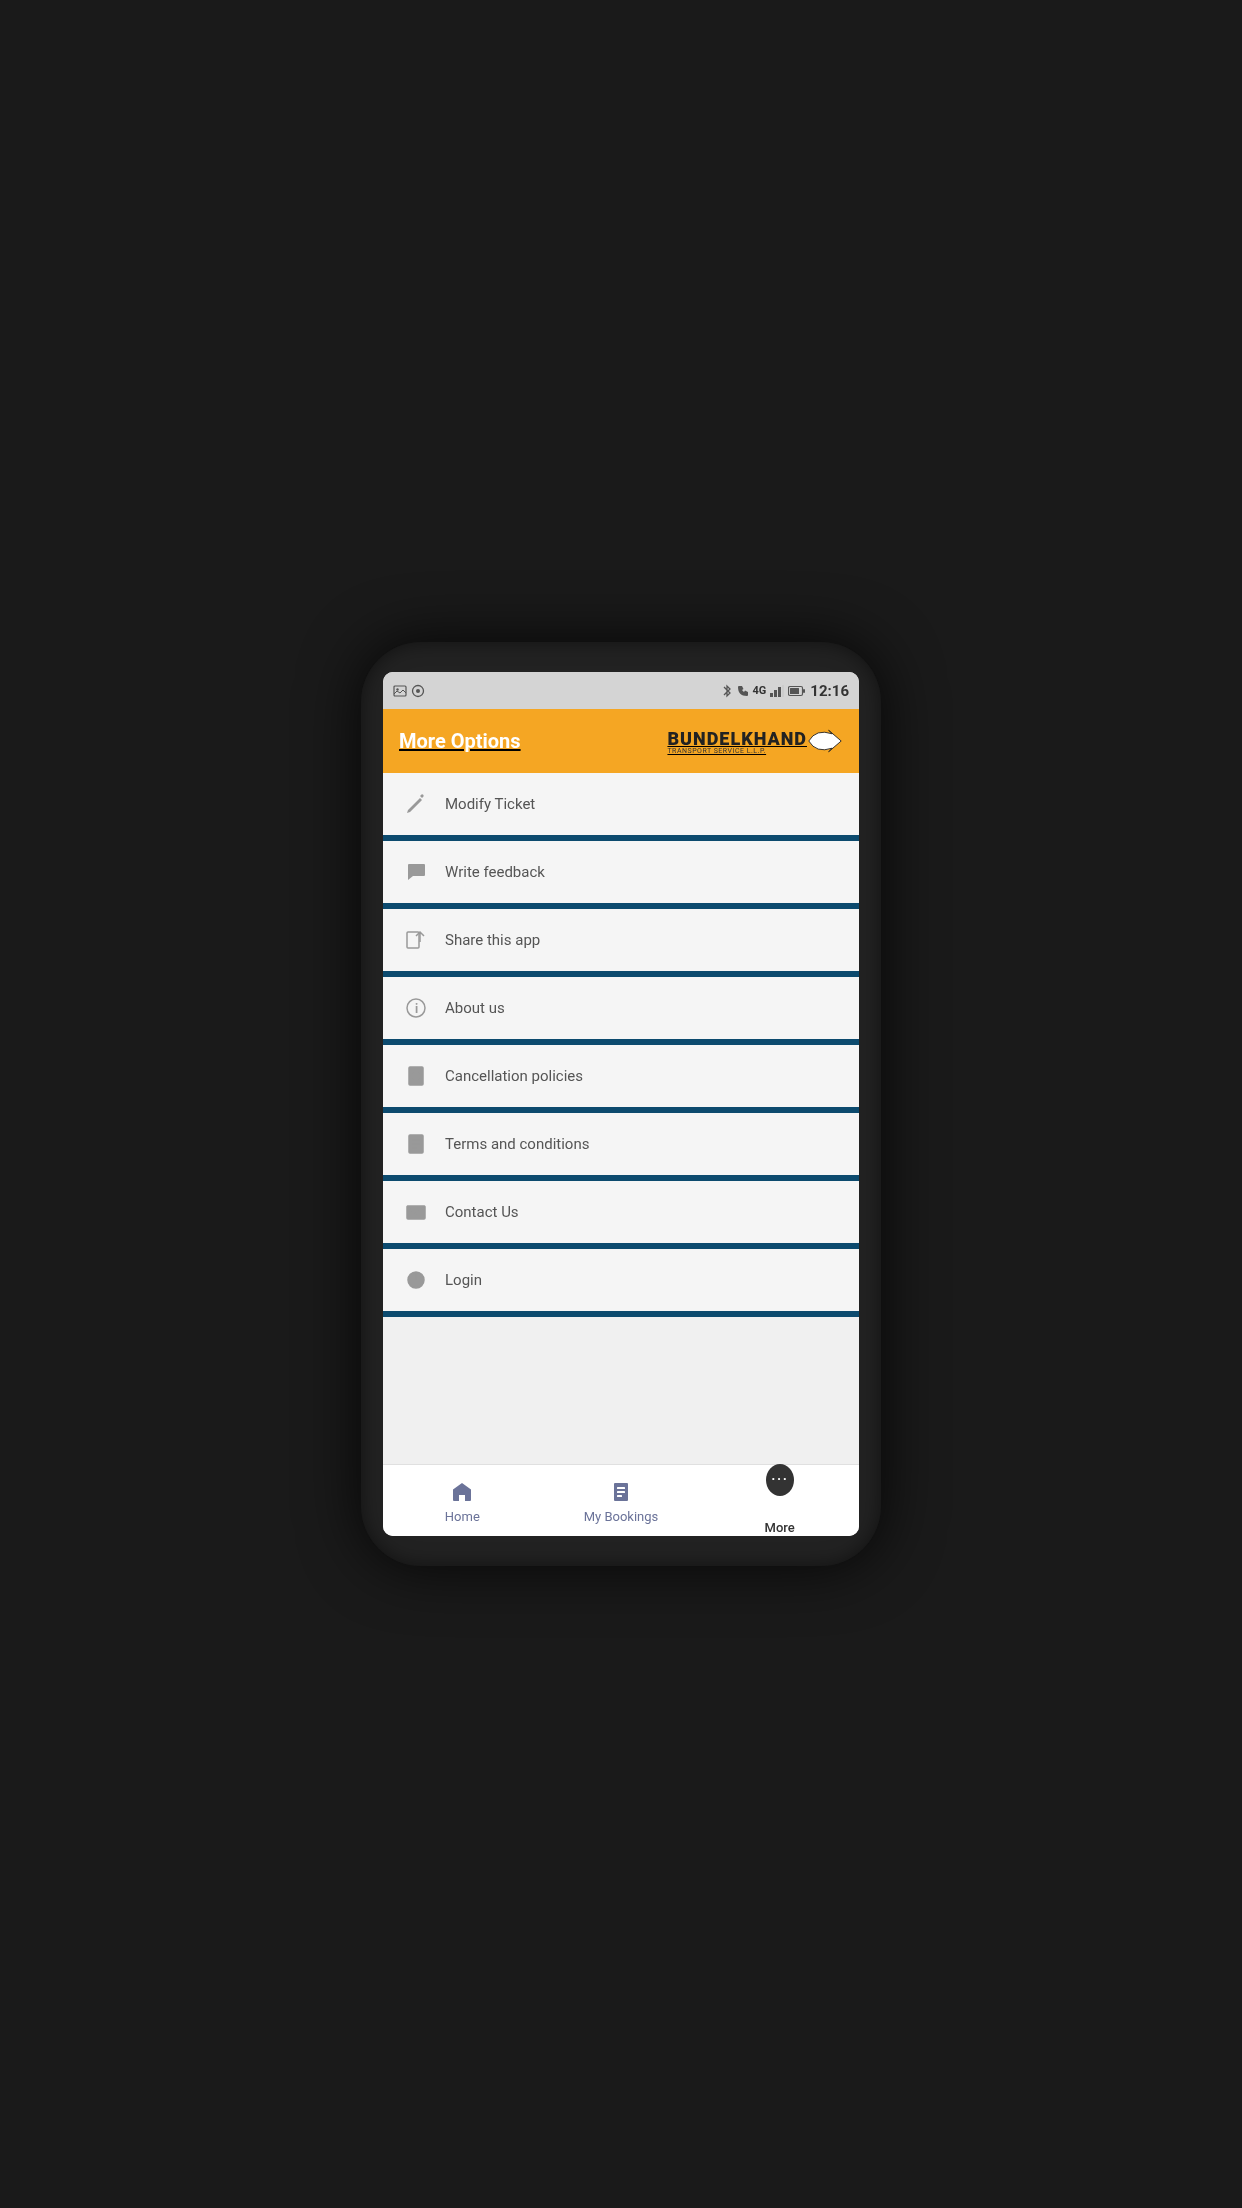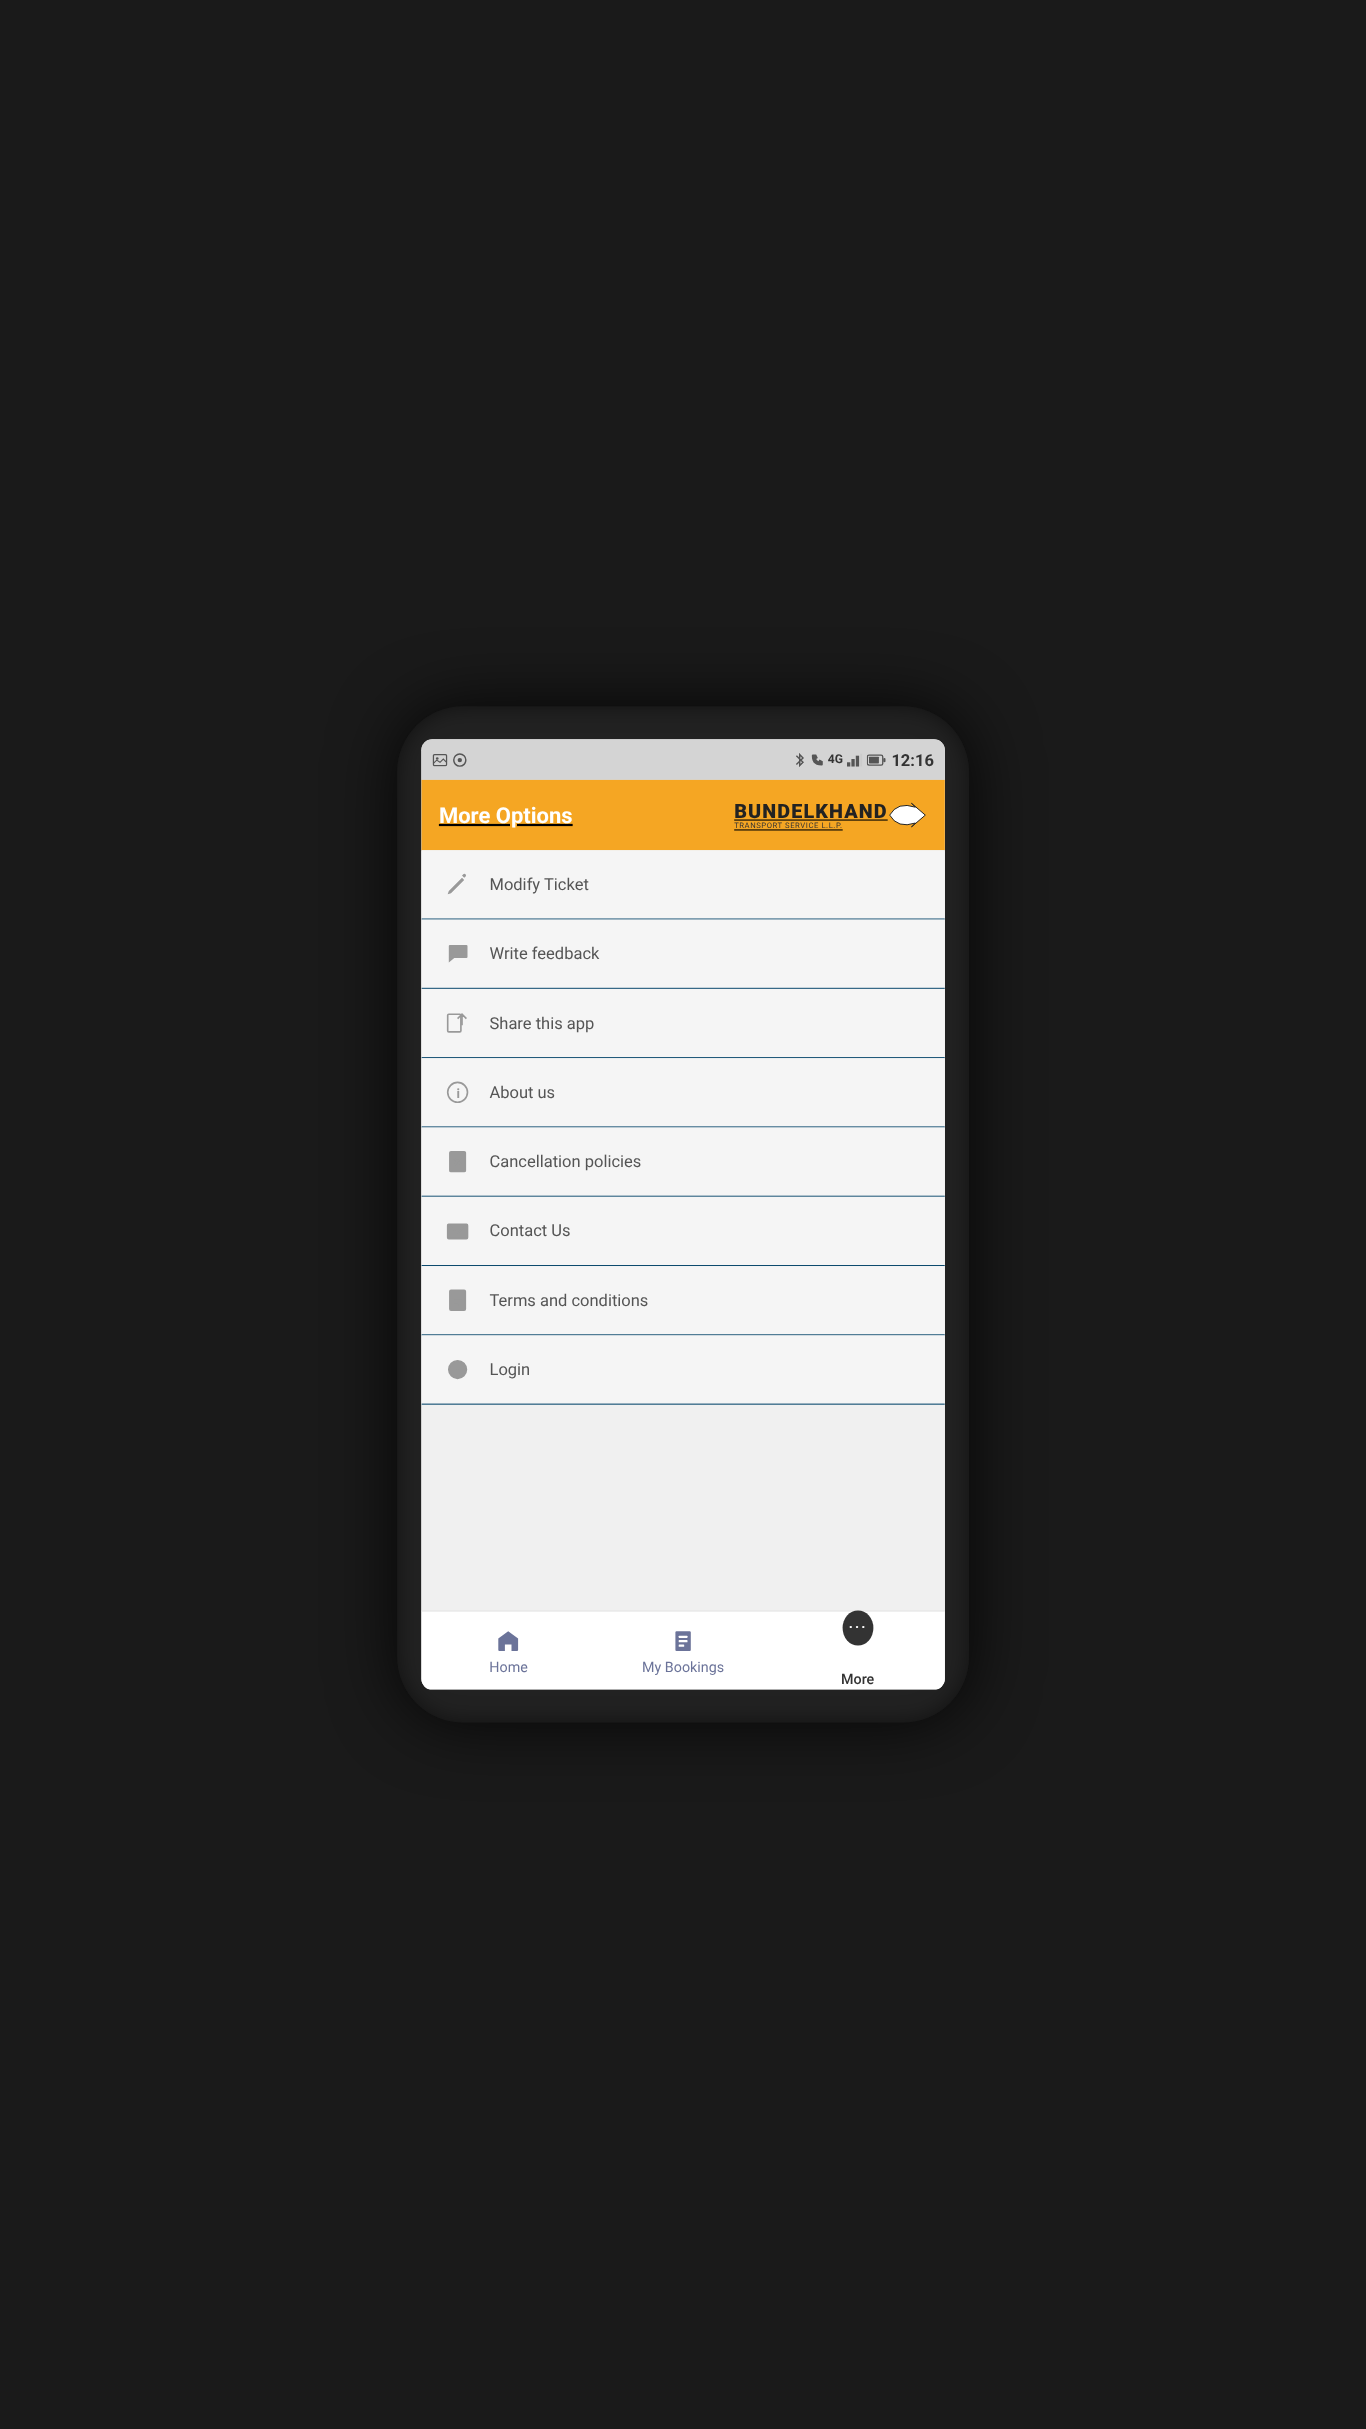--- a/index.html
+++ b/index.html
@@ -108,21 +108,21 @@
       flex: 1;
       background: #f0f0f0;
       overflow-y: auto;
     }
 
     .menu-item {
       display: flex;
       align-items: center;
       padding: 18px 20px;
       background: #f5f5f5;
-      border-bottom: 1px solid #0c4a6e;
+      border-bottom: 6px solid #0c4a6e;
       cursor: pointer;
       gap: 16px;
     }
 
     .menu-icon {
       width: 26px;
       height: 26px;
       color: #999;
       flex-shrink: 0;
       display: flex;
@@ -305,37 +305,37 @@
               <line x1="8" y1="8" x2="14" y2="14"></line>
               <line x1="14" y1="8" x2="8" y2="14"></line>
             </svg>
         </div>
         <span class="menu-label">Cancellation policies</span>
       </div>
 
       <div class="menu-item">
         <div class="menu-icon">
           <svg viewBox="0 0 22 22" fill="none" stroke="#999" stroke-width="1.5">
-              <rect x="2" y="5" width="18" height="13" rx="1"></rect>
-              <polyline points="2,5 11,13 20,5"></polyline>
-            </svg>
-        </div>
-        <span class="menu-label">Contact Us</span>
-      </div>
-
-      <div class="menu-item">
-        <div class="menu-icon">
-          <svg viewBox="0 0 22 22" fill="none" stroke="#999" stroke-width="1.5">
               <rect x="4" y="2" width="14" height="18" rx="1"></rect>
               <line x1="7" y1="7" x2="15" y2="7"></line>
               <line x1="7" y1="11" x2="15" y2="11"></line>
               <line x1="7" y1="15" x2="12" y2="15"></line>
             </svg>
         </div>
         <span class="menu-label">Terms and conditions</span>
+      </div>
+
+      <div class="menu-item">
+        <div class="menu-icon">
+          <svg viewBox="0 0 22 22" fill="none" stroke="#999" stroke-width="1.5">
+              <rect x="2" y="5" width="18" height="13" rx="1"></rect>
+              <polyline points="2,5 11,13 20,5"></polyline>
+            </svg>
+        </div>
+        <span class="menu-label">Contact Us</span>
       </div>
 
       <div class="menu-item">
         <div class="menu-icon">
           <svg viewBox="0 0 22 22" fill="none" stroke="#999" stroke-width="1.5">
               <circle cx="11" cy="11" r="8"></circle>
               <line x1="11" y1="3" x2="11" y2="11"></line>
             </svg>
         </div>
         <span class="menu-label">Login</span>

